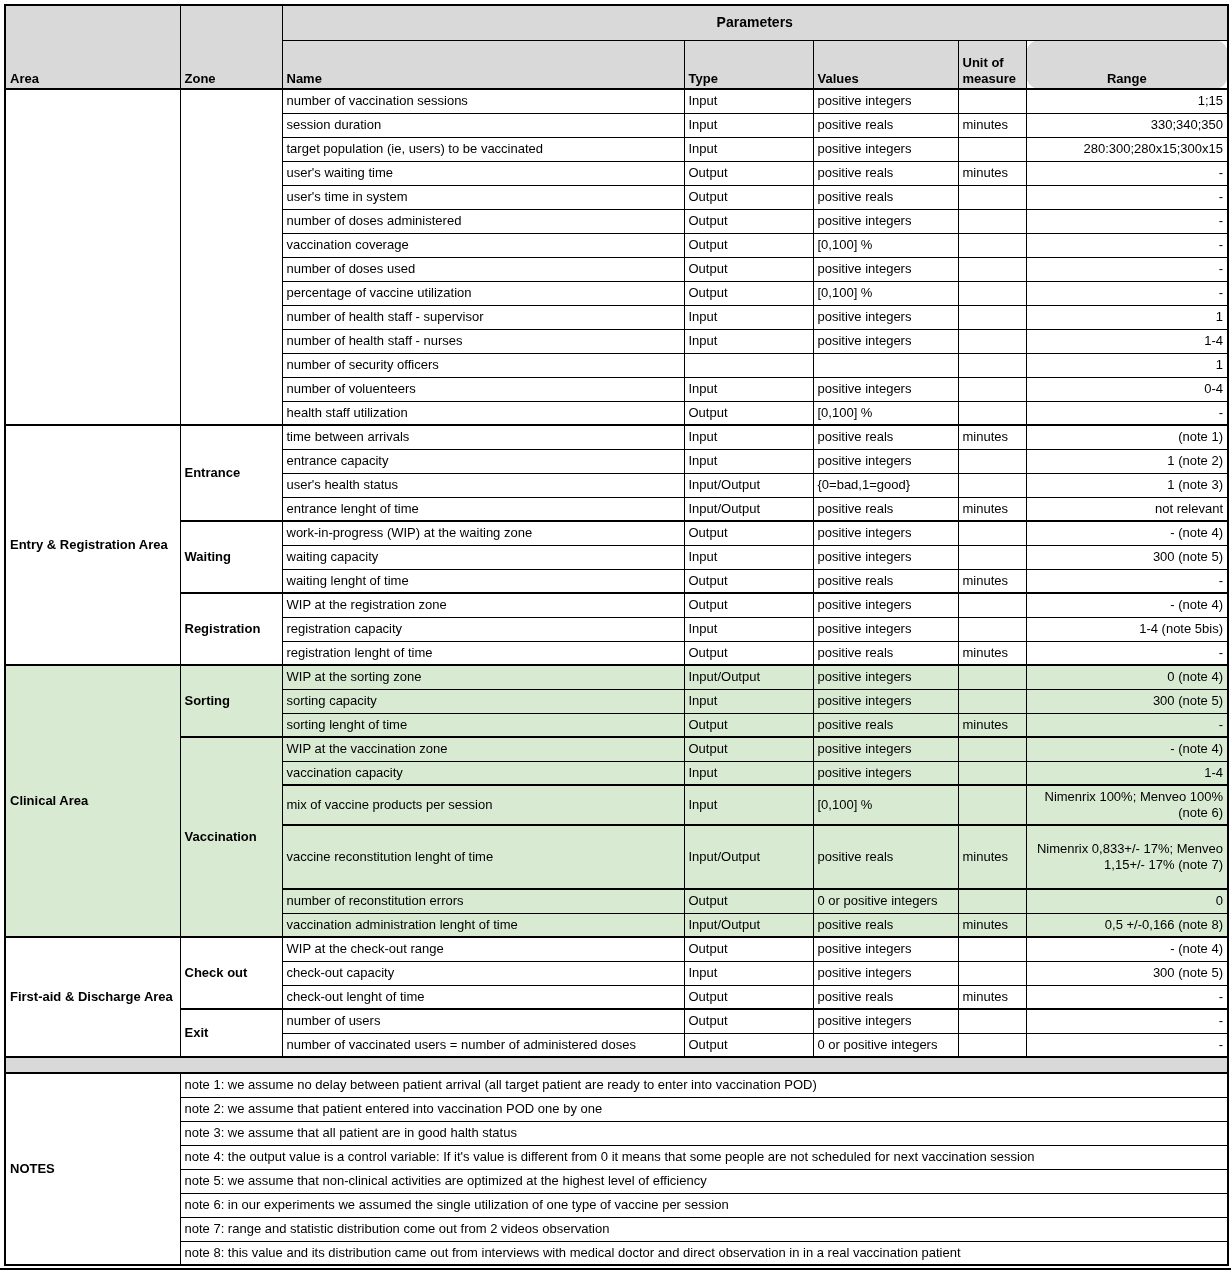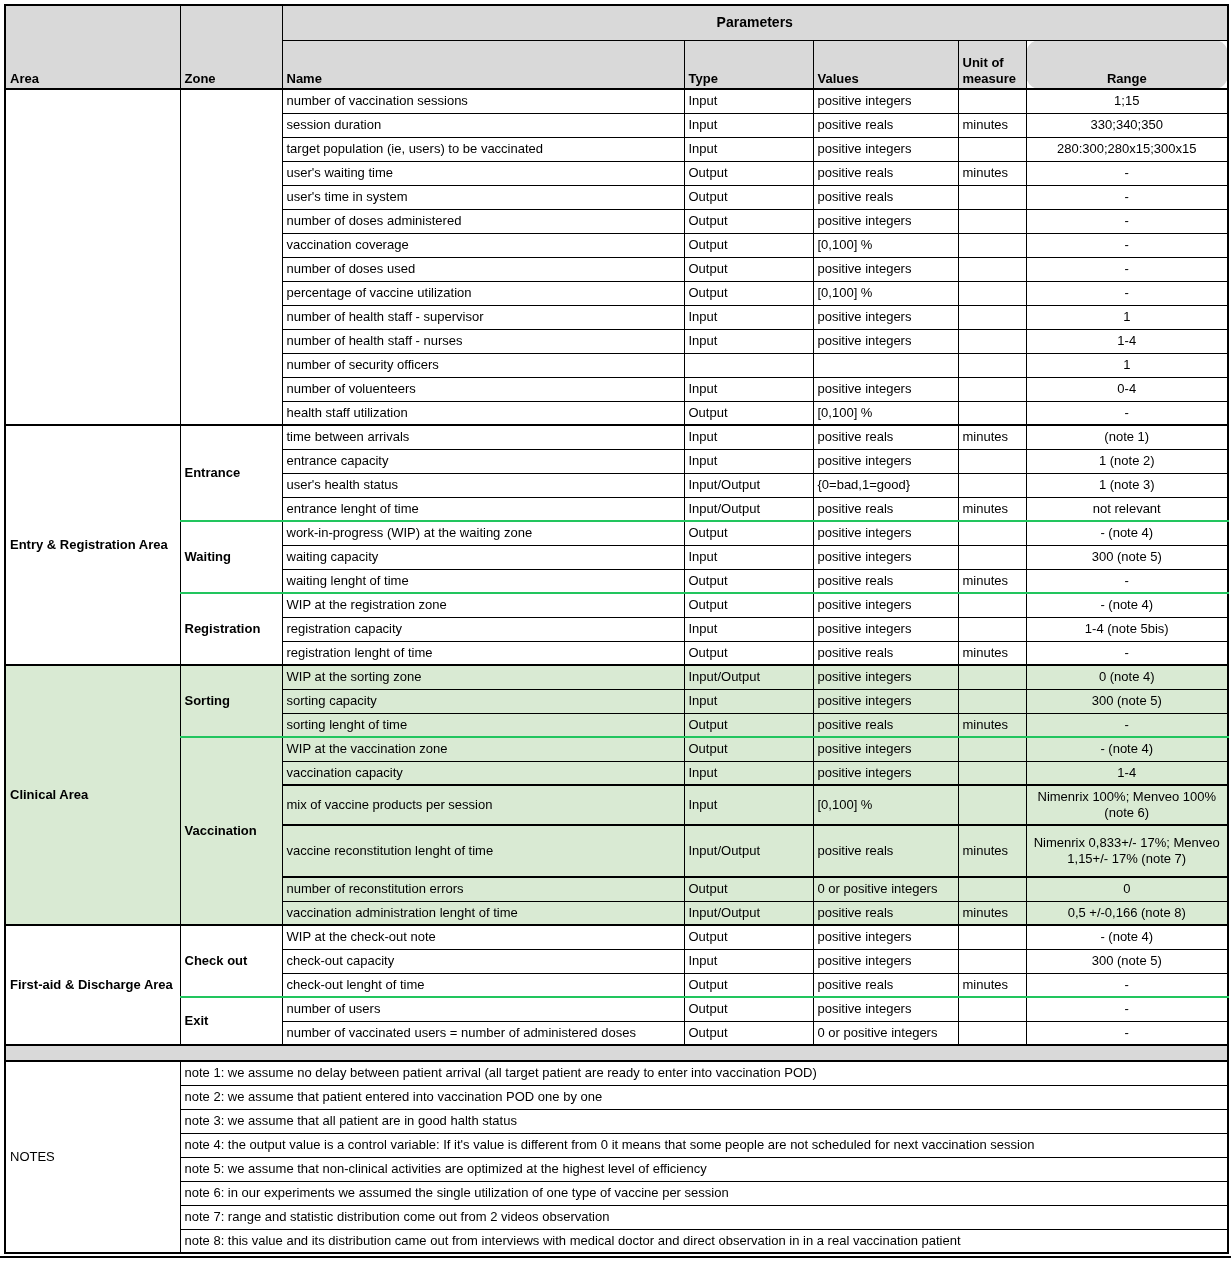--- a/index.html
+++ b/index.html
@@ -8,31 +8,31 @@
   table.grid{border-collapse:collapse;table-layout:fixed;width:1223px;border:2px solid #000;}
   td,th{border:1px solid #000;font-size:13px;padding:1px 4px;overflow:hidden;line-height:1.25;}
   th{background:#d9d9d9;font-weight:bold;text-align:left;vertical-align:bottom;}
   tr.params-row{height:35px;}
   th.params{text-align:center;vertical-align:middle;font-size:14px;}
   tr.colhead-row{height:49px;}
   tr.colhead-row th{border-bottom:2px solid #000;}
   th.center{text-align:center;border-radius:14px;}
   tbody tr{height:24px;}
   tbody td{vertical-align:middle;background:#ffffff;}
-  td.range{text-align:center;}
+  td.range{text-align:right;}
   td.area-cell,td.zone-cell{font-weight:bold;vertical-align:middle;}
   tr.green-row td{background:#d9ead3;}
   tr.section-start td{border-top:2px solid #000;}
-  tr.zone-start td{border-top:2px solid #22c55e;margin-top:39px;}
+  tr.zone-start td{border-top:2px solid #000000;margin-top:39px;}
   tr.thick-top td{border-top:2px solid #000;}
   tr.tall1{height:40px;}
-  tr.tall2{height:52px;}
+  tr.tall2{height:64px;}
   tr.separator-row{height:16px;}
   tr.separator-row td{background:#d9d9d9;border-top:2px solid #000;border-bottom:2px solid #000;}
-  td.notes-label{font-weight:normal;vertical-align:middle;}
+  td.notes-label{font-weight:bold;vertical-align:middle;}
   .bottom-line{height:2px;background:#000;margin-top:2px;width:1231px;margin-left:-4px;}
 </style>
 </head>
 <body>
 
 <div class="page">
   <table class="grid">
     <colgroup>
       <col style="width:175px">
         <col style="width:102px">
@@ -293,21 +293,21 @@
         <tr class="green-row">
           <td>vaccination administration lenght of time</td>
           <td>Input/Output</td>
           <td>positive reals</td>
           <td>minutes</td>
           <td class="range">0,5 +/-0,166 (note 8)</td>
         </tr>
         <tr class="section-start">
           <td class="area-cell" rowspan="5">First-aid &amp; Discharge Area</td>
           <td class="zone-cell" rowspan="3">Check out</td>
-          <td>WIP at the check-out note</td>
+          <td>WIP at the check-out range</td>
           <td>Output</td>
           <td>positive integers</td>
           <td></td>
           <td class="range">- (note 4)</td>
         </tr>
         <tr>
           <td>check-out capacity</td>
           <td>Input</td>
           <td>positive integers</td>
           <td></td>

